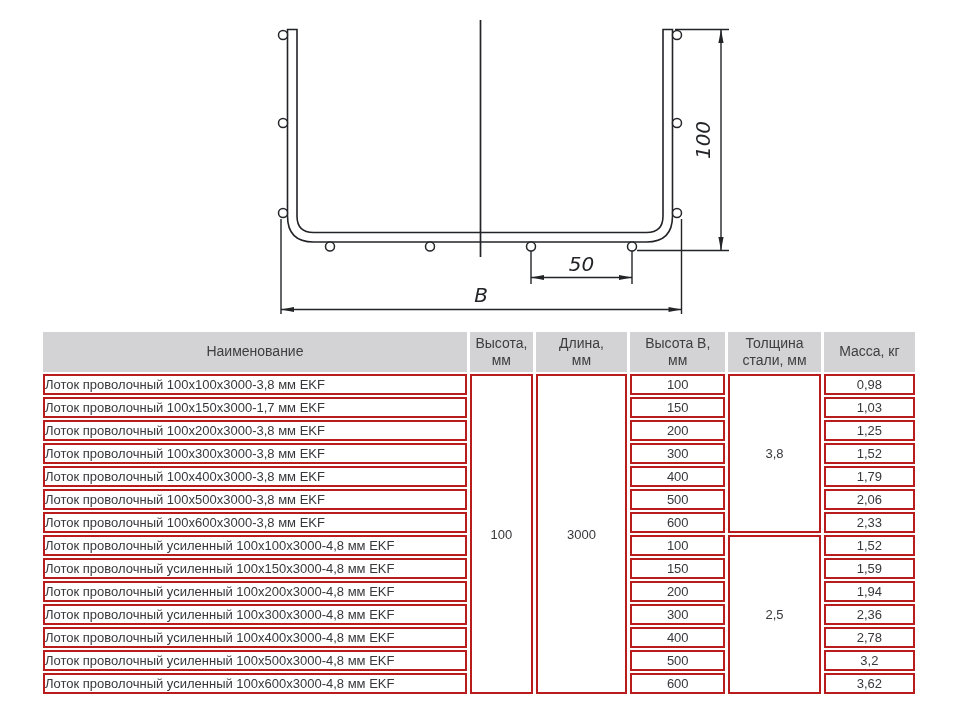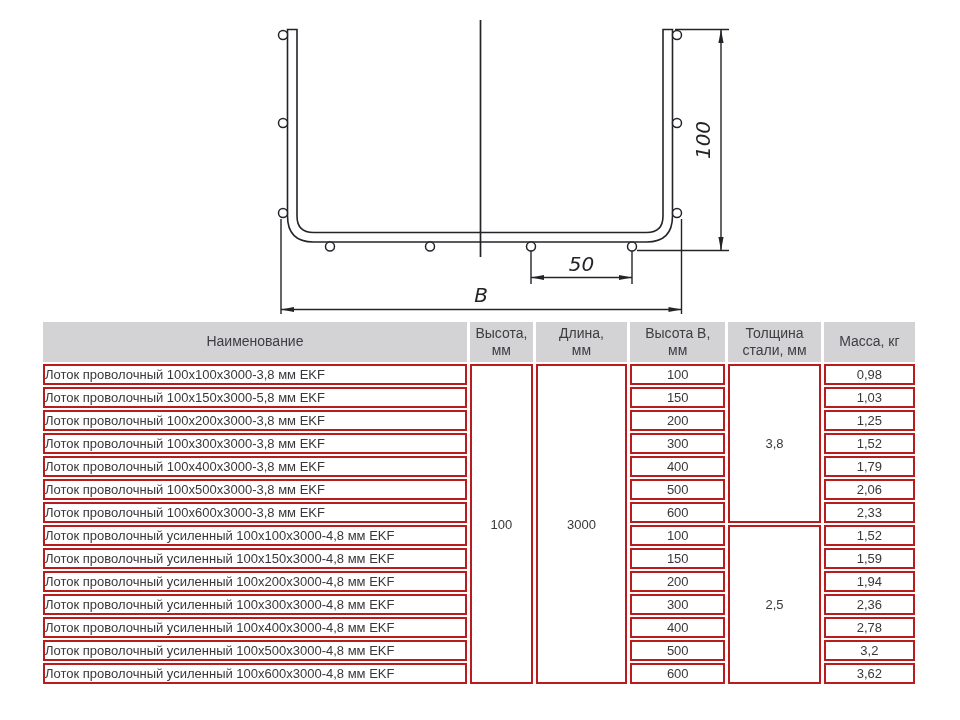--- a/index.html
+++ b/index.html
@@ -8,21 +8,21 @@
     font-family:"Liberation Sans",sans-serif;
   }
   .drawing{position:absolute;left:0;top:0;}
   .dim-label{
     font-family:"DejaVu Sans",sans-serif;
     font-style:italic;
     font-size:20px;
     fill:#232428;
   }
   table.spec{
-    position:absolute;left:40px;top:320px;width:878px;
+    position:absolute;left:40px;top:330px;width:878px;
     border-collapse:separate;border-spacing:3px 2px;table-layout:fixed;
   }
   table.spec th{
     background:#d3d3d5;color:#3d3d42;font-weight:normal;font-size:14px;
     height:40px;vertical-align:middle;text-align:center;
     white-space:pre-line;line-height:1.25;padding:0;border:0;
   }
   table.spec td{
     border:2px solid #b91c1c;background:#fff;color:#38383c;font-size:13px;
     height:17px;line-height:17px;vertical-align:middle;padding:0;
@@ -112,21 +112,21 @@
     <tbody>
       <tr>
         <td class="name">Лоток проволочный 100х100х3000-3,8 мм EKF</td>
         <td class="num" rowspan="14">100</td>
         <td class="num" rowspan="14">3000</td>
         <td class="num">100</td>
         <td class="num" rowspan="7">3,8</td>
         <td class="num">0,98</td>
       </tr>
       <tr>
-        <td class="name">Лоток проволочный 100х150х3000-5,8 мм EKF</td>
+        <td class="name">Лоток проволочный 100х150х3000-1,7 мм EKF</td>
         <td class="num">150</td>
         <td class="num">1,03</td>
       </tr>
       <tr>
         <td class="name">Лоток проволочный 100х200х3000-3,8 мм EKF</td>
         <td class="num">200</td>
         <td class="num">1,25</td>
       </tr>
       <tr>
         <td class="name">Лоток проволочный 100х300х3000-3,8 мм EKF</td>

